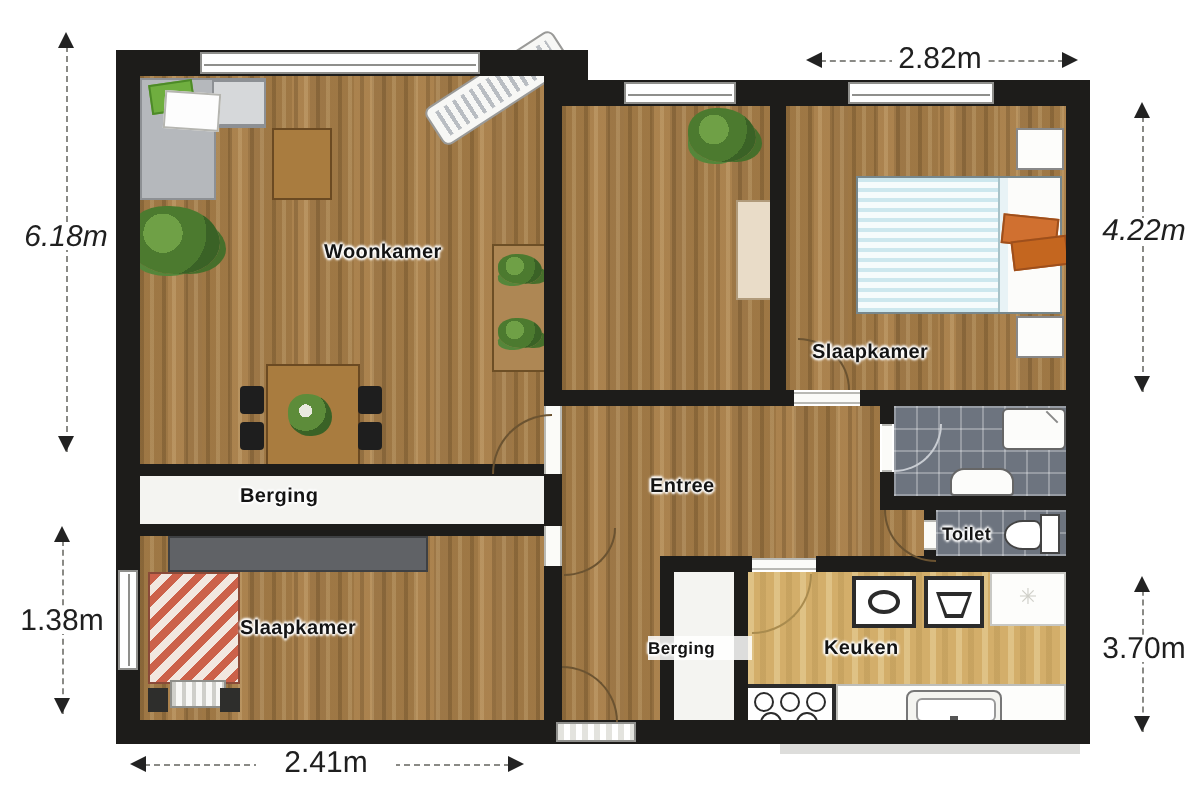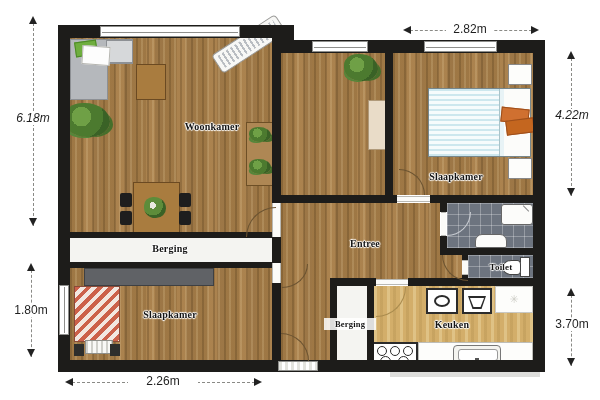--- a/index.html
+++ b/index.html
@@ -22,24 +22,24 @@
   .win{position:absolute;background:#fff;border:1px solid #8f8f8c;box-sizing:border-box;}
   .win-line-h{position:absolute;left:1px;right:1px;top:50%;height:1px;background:#8f8f8c;}
   .win-line-v{position:absolute;top:1px;bottom:1px;left:50%;width:1px;background:#8f8f8c;}
   .thresh{position:absolute;background:#fbfbf8;border-left:1px solid #b9b9b4;border-right:1px solid #b9b9b4;box-sizing:border-box;}
   .thresh-h{position:absolute;background:#fbfbf8;border-top:1px solid #b9b9b4;border-bottom:1px solid #b9b9b4;box-sizing:border-box;}
   .arc{position:absolute;border:0 solid #6b5331;box-sizing:border-box;}
   .arc-tl{border-top-width:1px;border-left-width:1px;border-top-left-radius:100%;}
   .arc-tr{border-top-width:1px;border-right-width:1px;border-top-right-radius:100%;}
   .arc-br{border-right-width:1px;border-bottom-width:1px;border-bottom-right-radius:100%;}
   .arc-bl{border-left-width:1px;border-bottom-width:1px;border-bottom-left-radius:100%;}
-  .room-label{position:absolute;font-size:10px;font-weight:bold;color:#141414;text-align:center;
+  .room-label{position:absolute;font-size:10px;font-weight:bold;color:#141414;
     letter-spacing:.2px;line-height:12px;
-    text-shadow:-1px 0 1px #fff,1px 0 1px #fff,0 -1px 1px #fff,0 1px 1px #fff,0 0 2px #fff;font-family:Liberation Serif, serif;}
-  .dim-text{position:absolute;font-size:12px;color:#1f1f1f;background:#fff;text-align:center;line-height:13px;}
+    text-shadow:-1px 0 1px #fff,1px 0 1px #fff,0 -1px 1px #fff,0 1px 1px #fff,0 0 2px #fff;}
+  .dim-text{position:absolute;font-size:15px;color:#1f1f1f;background:#fff;text-align:center;line-height:13px;}
   .dline-v{position:absolute;width:0;border-left:1px dashed #8a8a86;}
   .dline-h{position:absolute;height:0;border-top:1px dashed #8a8a86;}
   .tri{position:absolute;width:0;height:0;}
   .tri-up{border-left:4px solid transparent;border-right:4px solid transparent;border-bottom:8px solid #222;}
   .tri-down{border-left:4px solid transparent;border-right:4px solid transparent;border-top:8px solid #222;}
   .tri-left{border-top:4px solid transparent;border-bottom:4px solid transparent;border-right:8px solid #222;}
   .tri-right{border-top:4px solid transparent;border-bottom:4px solid transparent;border-left:8px solid #222;}
   .plant{position:absolute;border-radius:45% 60% 50% 55%;
     background:radial-gradient(circle at 38% 40%, #6fa046 0 28%, #4c7a2f 28% 62%, #3a6226 62% 100%);
     box-shadow:6px 3px 0 -3px #466f2b, -4px 5px 0 -4px #55863a;}
@@ -218,20 +218,20 @@
   <div class="dim-text" style="left:549px;top:318px;width:46px;">3.70m</div>
 
   <div class="dline-v" style="left:33px;top:18px;height:208px;"></div>
   <div class="tri tri-up" style="left:29px;top:16px;"></div>
   <div class="tri tri-down" style="left:29px;top:218px;"></div>
   <div class="dim-text" style="left:10px;top:112px;width:46px;font-style:italic;">6.18m</div>
 
   <div class="dline-v" style="left:31px;top:265px;height:92px;"></div>
   <div class="tri tri-up" style="left:27px;top:263px;"></div>
   <div class="tri tri-down" style="left:27px;top:349px;"></div>
-  <div class="dim-text" style="left:8px;top:304px;width:46px;">1.80m</div>
+  <div class="dim-text" style="left:8px;top:304px;width:46px;">1.38m</div>
 
   <div class="dline-h" style="left:67px;top:382px;width:193px;"></div>
   <div class="tri tri-left" style="left:65px;top:378px;"></div>
   <div class="tri tri-right" style="left:254px;top:378px;"></div>
-  <div class="dim-text" style="left:128px;top:375px;width:70px;">2.26m</div>
+  <div class="dim-text" style="left:128px;top:375px;width:70px;">2.41m</div>
 
 </div>
 
 </body></html>

